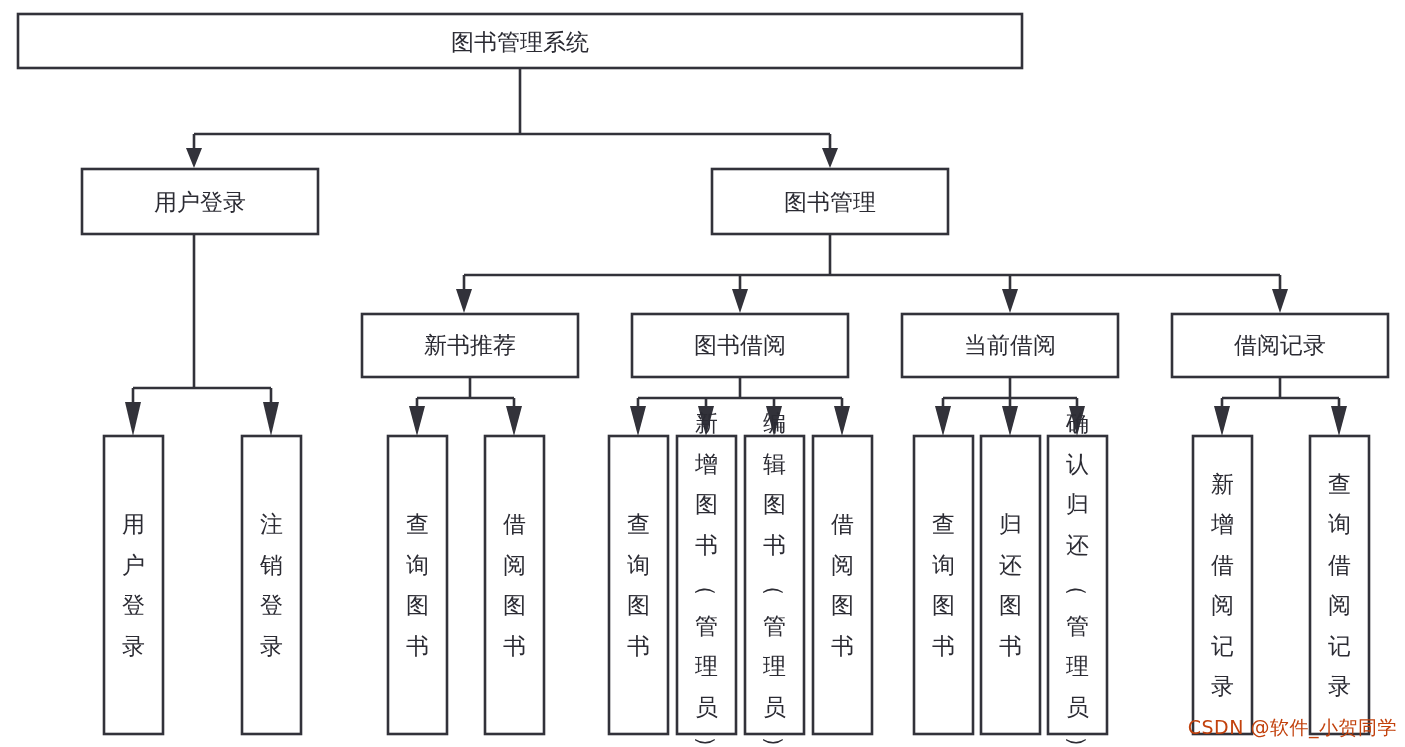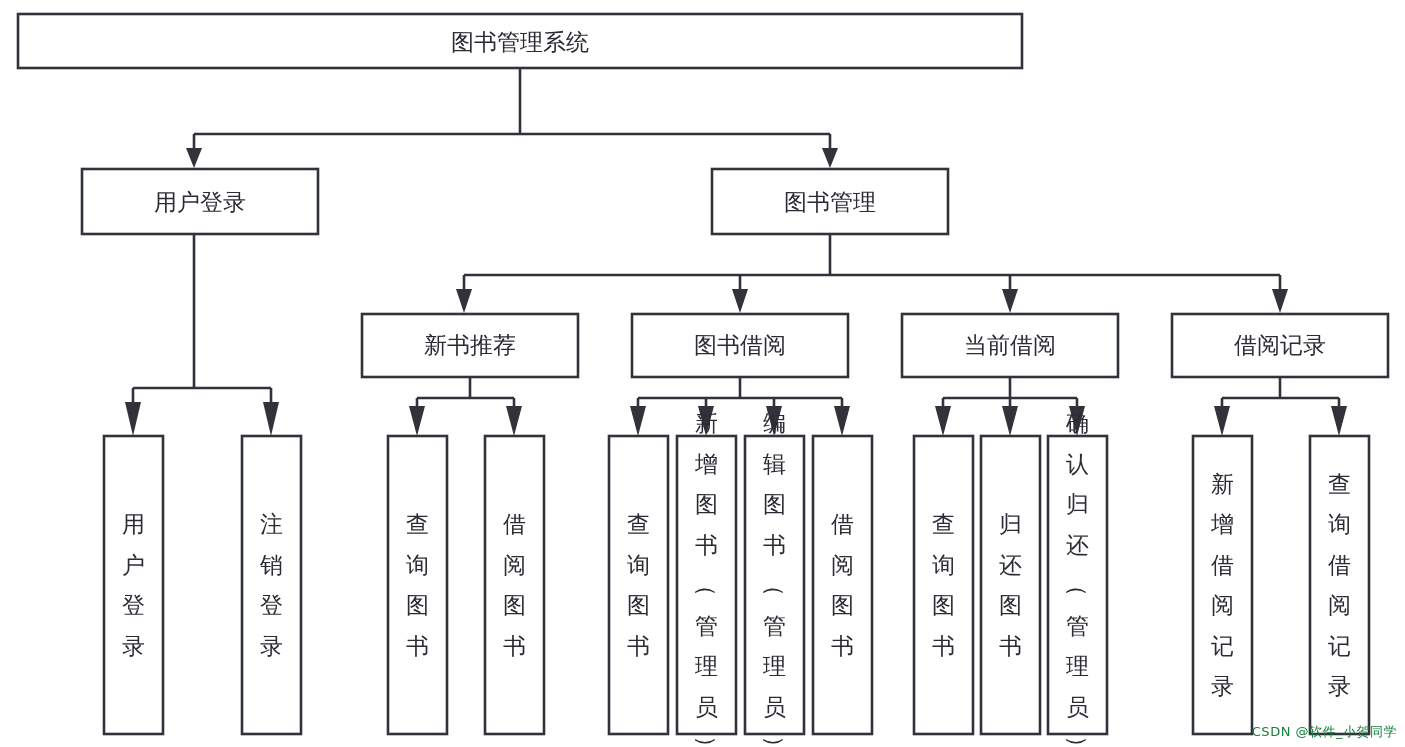--- a/index.html
+++ b/index.html
@@ -53,22 +53,22 @@
     font-family: "DejaVu Sans", "Liberation Sans", sans-serif;
     fill: #2b2b33;
     font-size: 23px;
     text-anchor: middle;
   }
   .watermark-text {
     position: absolute;
     right: 8px;
     bottom: 6px;
     font-family: "DejaVu Sans", "Liberation Sans", sans-serif;
-    font-size: 13px;
-    color: #15803d;
+    font-size: 19px;
+    color: #c2410c;
     white-space: nowrap;
     letter-spacing: 0.5px;
     user-select: none;
   }
 </style>
 </head>
 <body>
 
 <div id="diagram-root">
 

